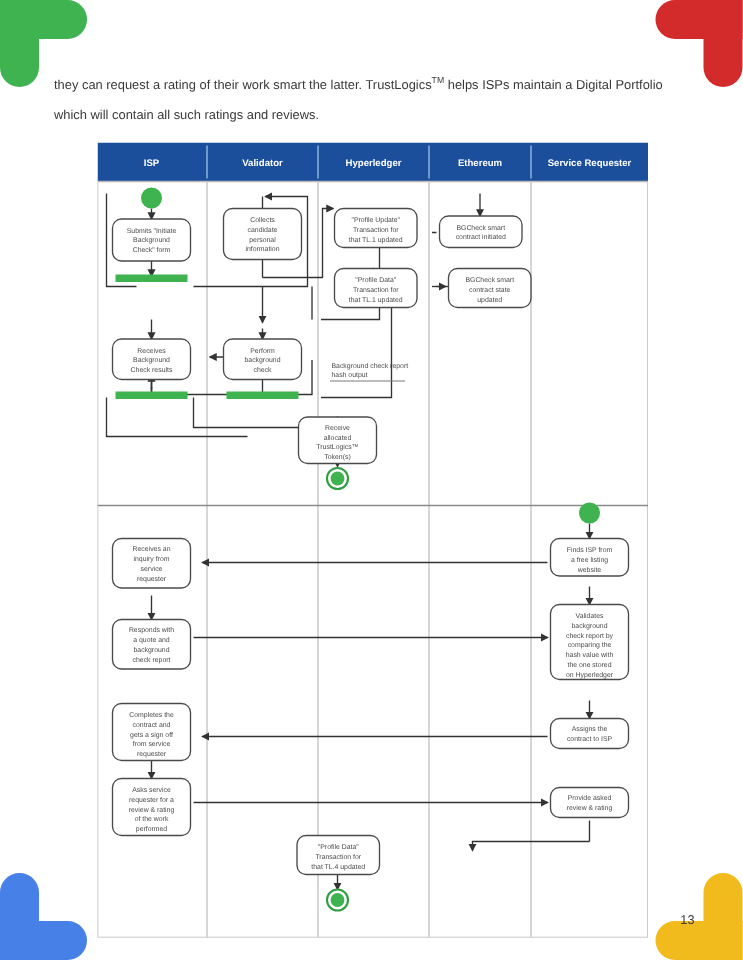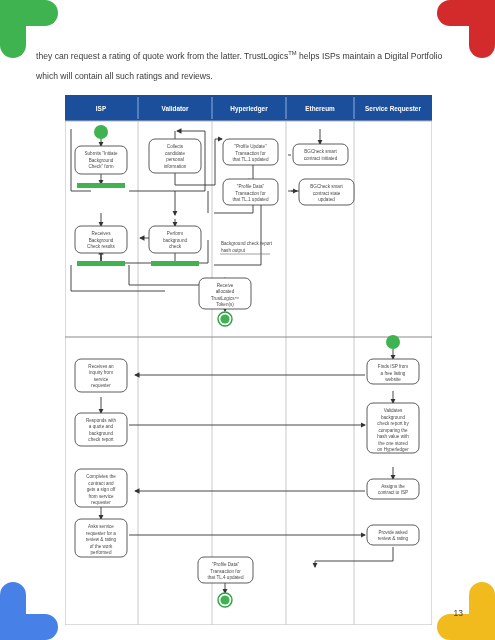--- a/index.html
+++ b/index.html
@@ -52,21 +52,21 @@
   </div>
 <div class="corner" id="c-bl">
     <i class="v"></i>
     <i class="h"></i>
   </div>
 <div class="corner" id="c-br">
     <i class="v"></i>
     <i class="h"></i>
   </div>
 
-<div id="body-text"><span>they can request a rating of quote work from the latter. TrustLogics</span><sup>TM</sup><span> helps ISPs maintain a Digital Portfolio which will contain all such ratings and reviews.</span></div>
+<div id="body-text"><span>they can request a rating of their work smart the latter. TrustLogics</span><sup>TM</sup><span> helps ISPs maintain a Digital Portfolio which will contain all such ratings and reviews.</span></div>
 
 <div id="diagram-wrap">
 <svg id="diagram" width="367" height="530" viewBox="0 0 367 530" xmlns="http://www.w3.org/2000/svg">
   <defs>
     <marker id="ah" markerWidth="6" markerHeight="6" refX="5" refY="3" orient="auto">
       <path d="M0,0 L6,3 L0,6 z" fill="#333"></path>
     </marker>
   </defs>
 
   <g>

